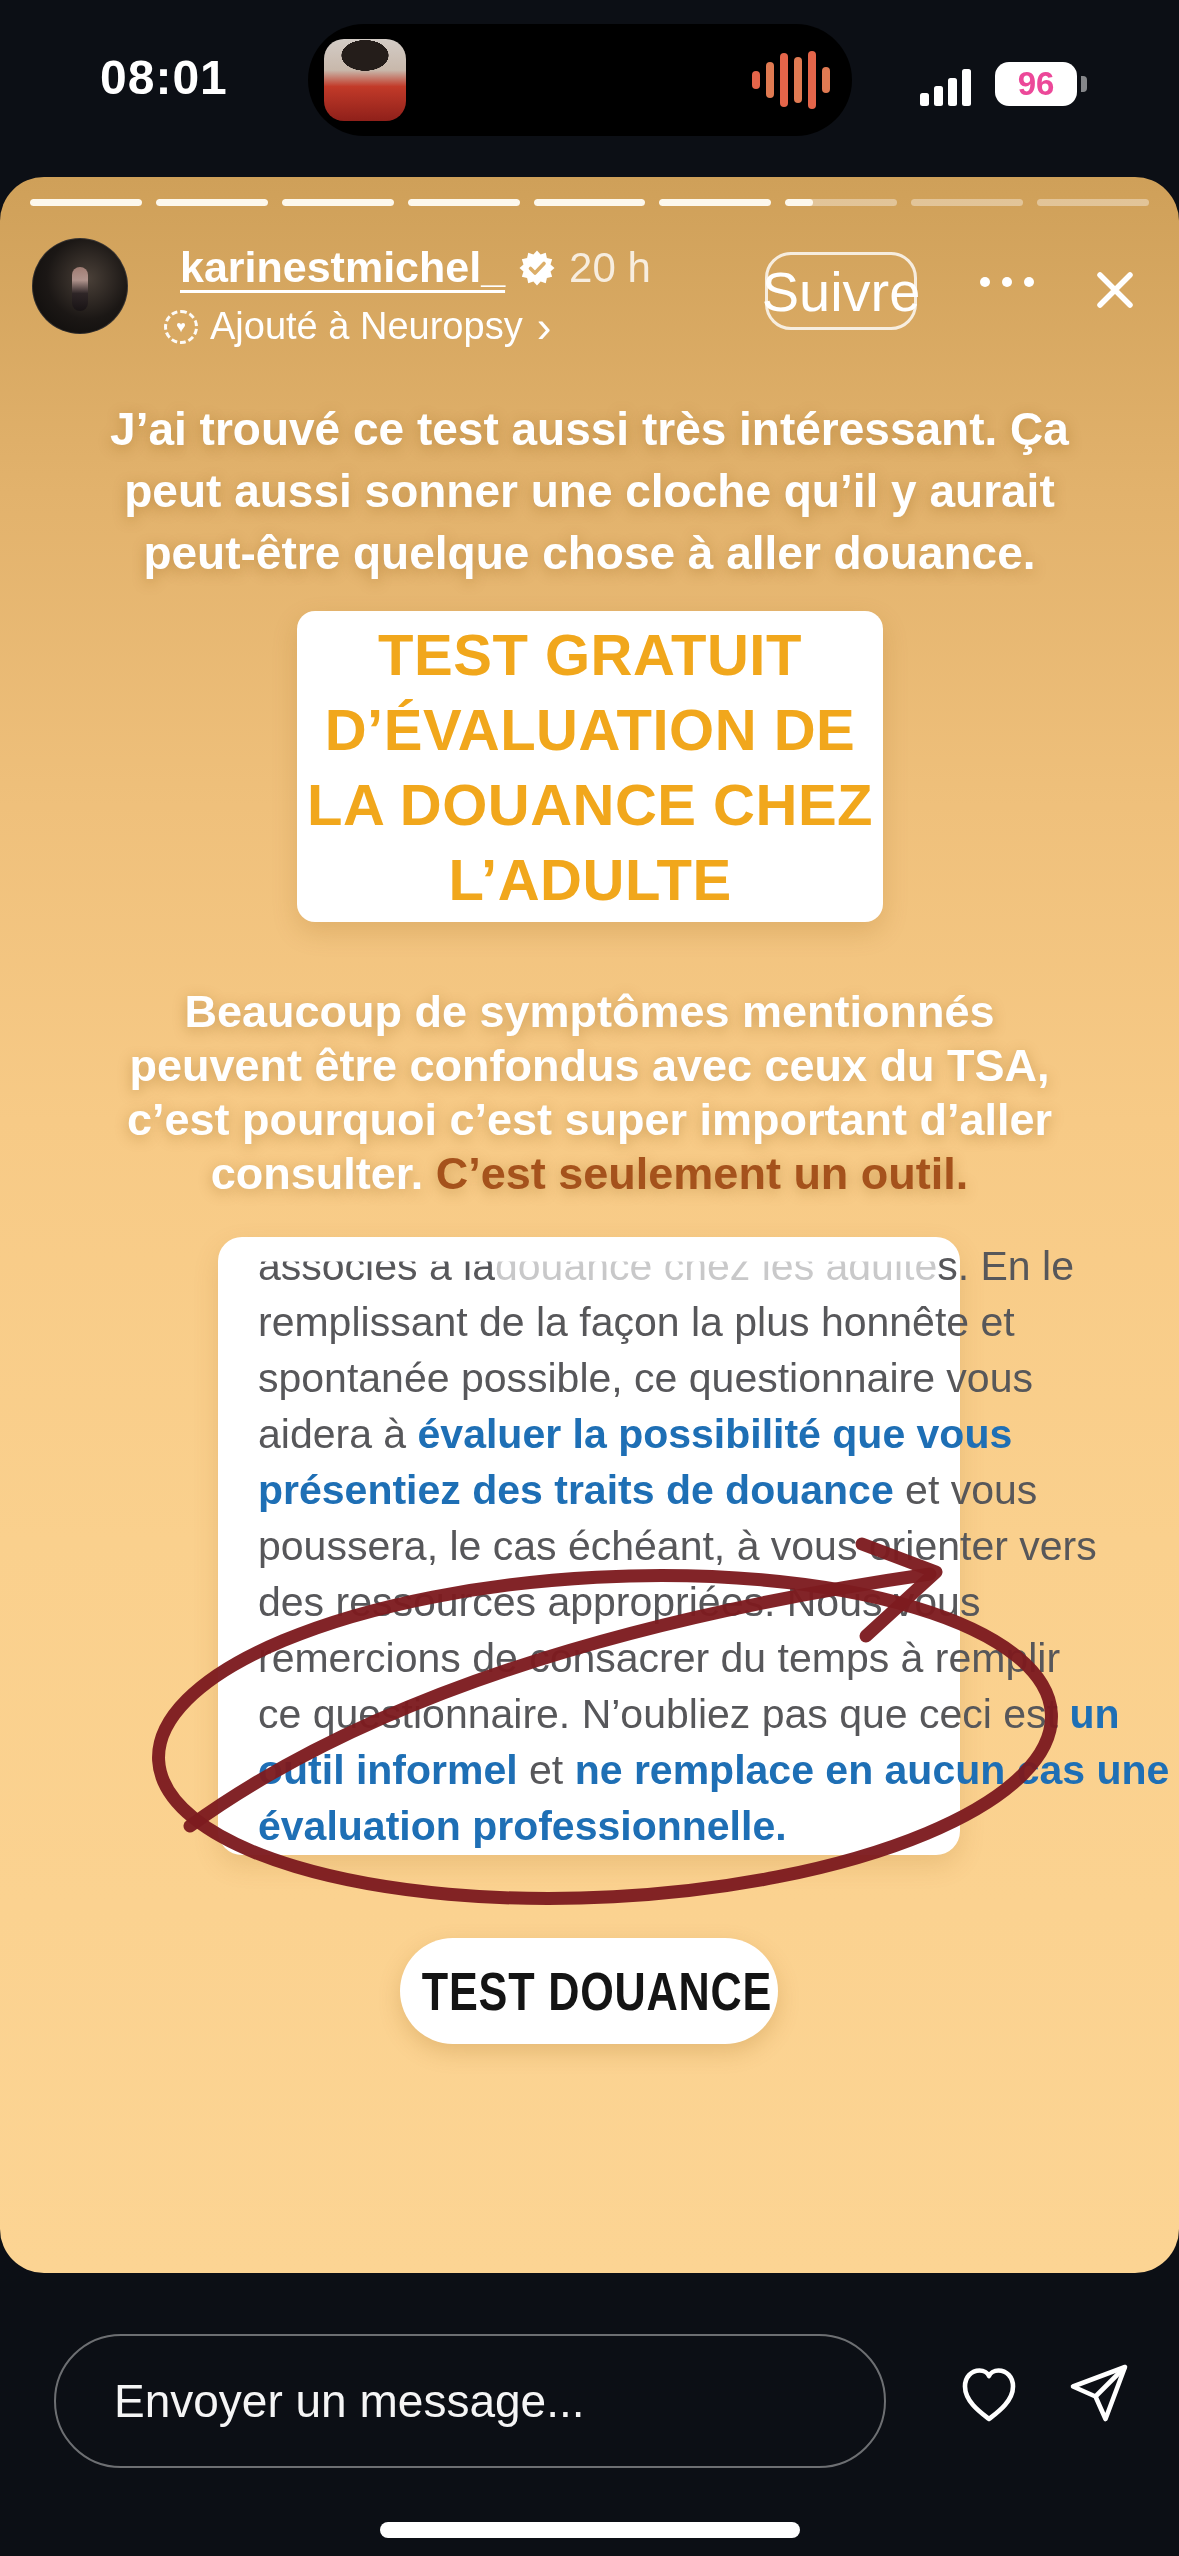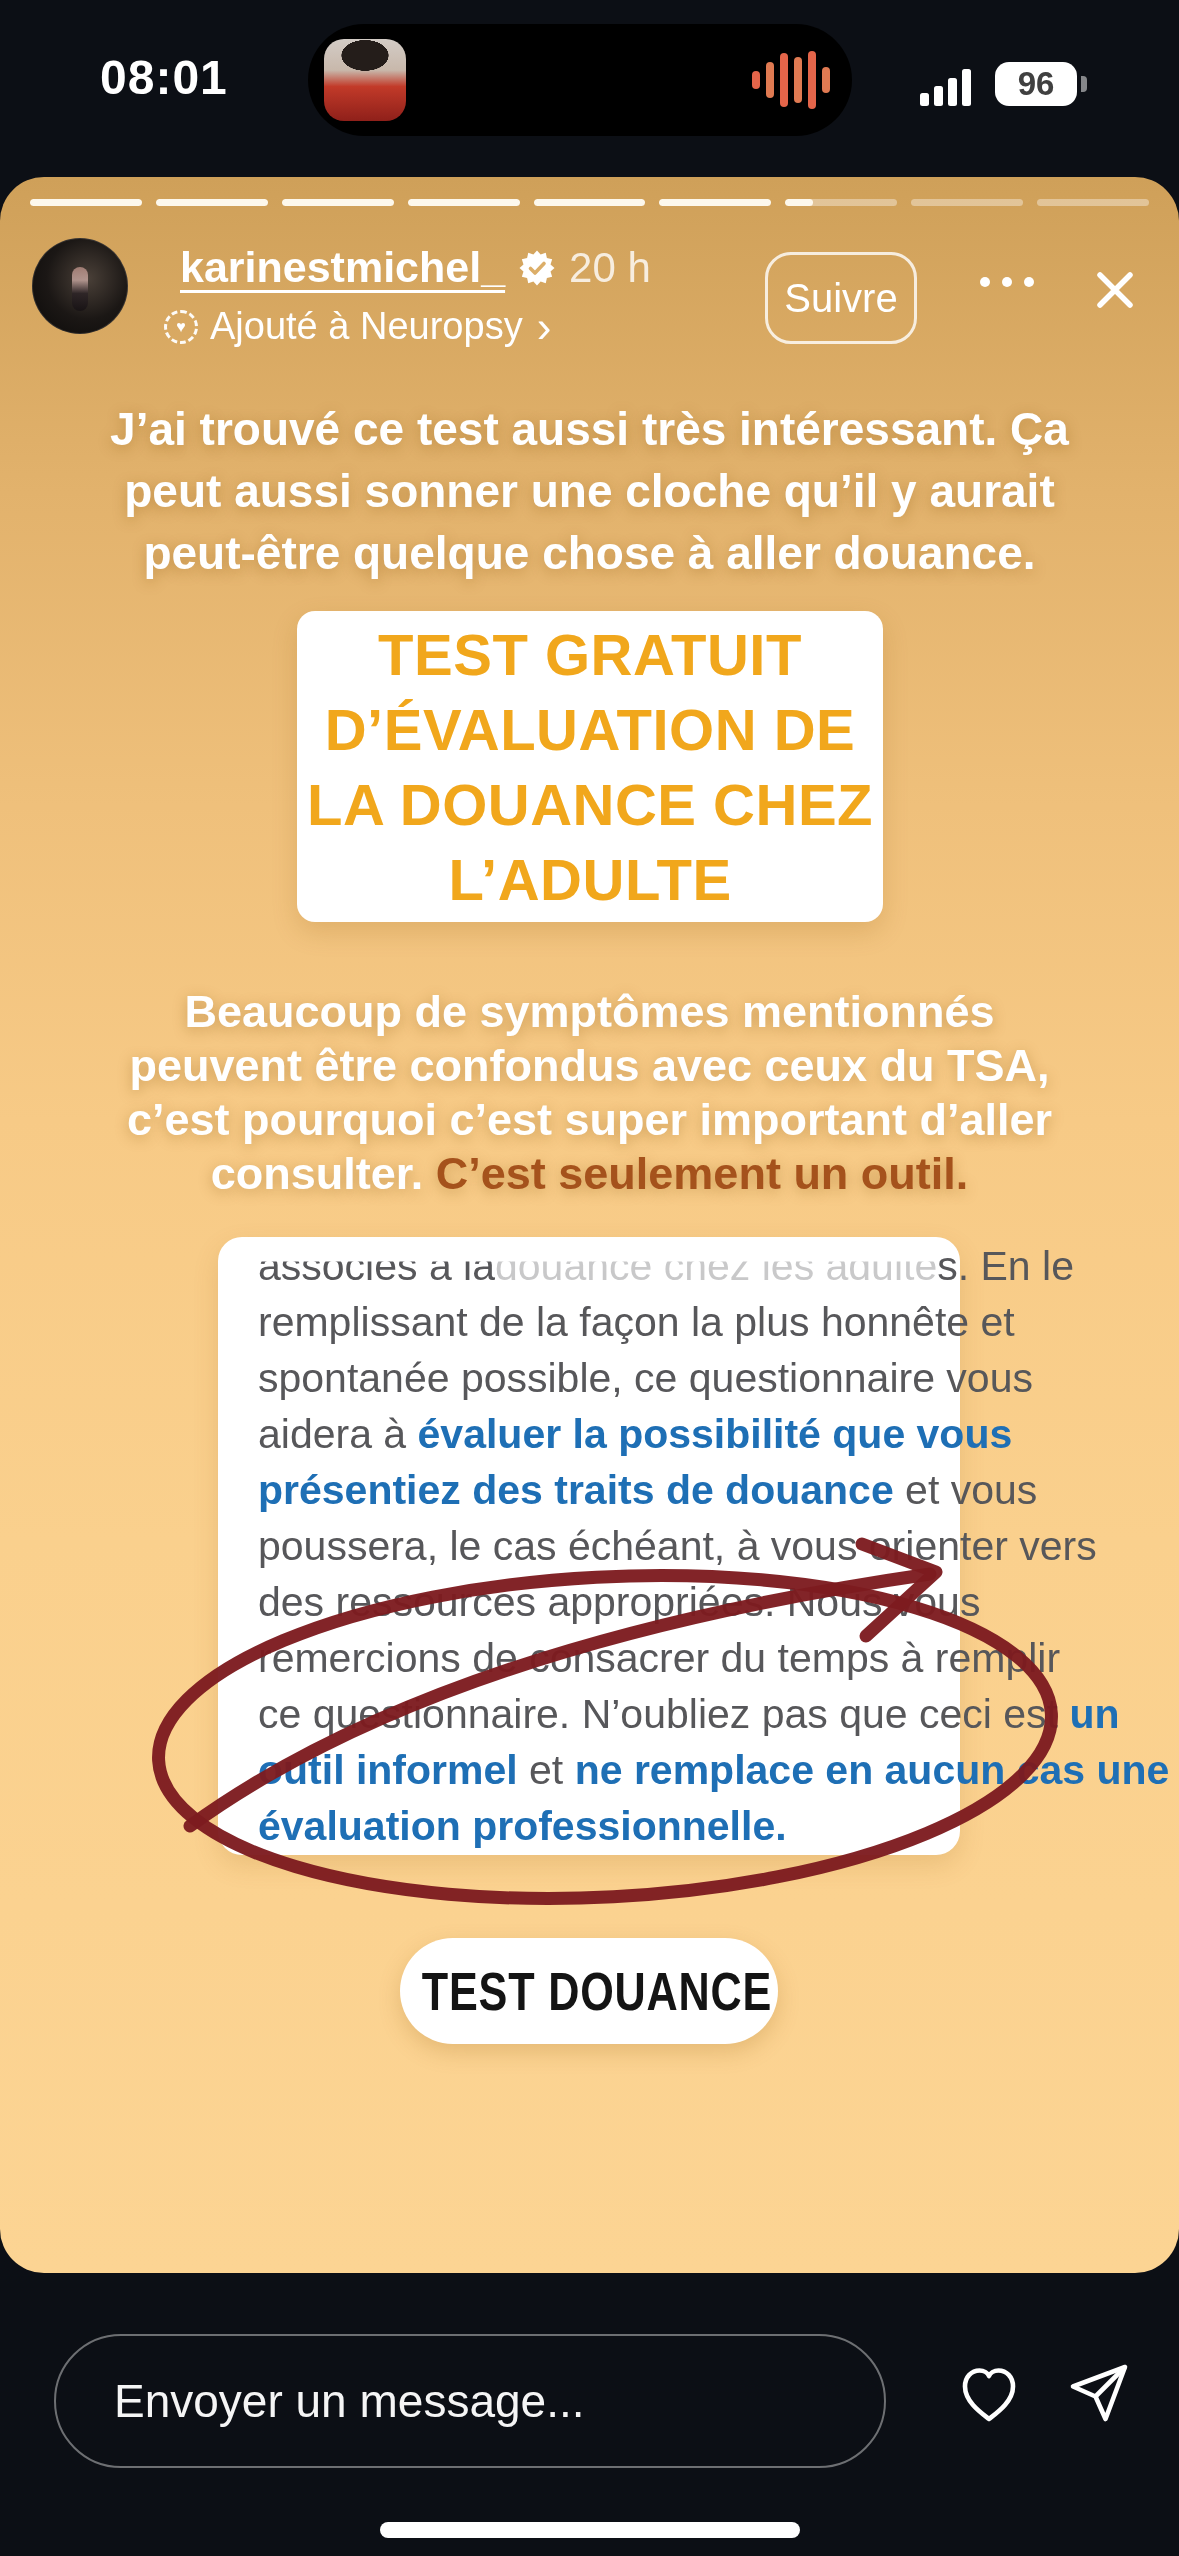--- a/index.html
+++ b/index.html
@@ -12,21 +12,21 @@
   .island{left:308px;top:24px;width:544px;height:112px;background:#000;border-radius:56px;}
   .island-thumb{left:16px;top:15px;width:82px;height:82px;border-radius:20px;overflow:hidden;
     background:
       radial-gradient(ellipse 46% 30% at 50% 20%, #241d1a 0%, #241d1a 62%, rgba(0,0,0,0) 63%),
       linear-gradient(180deg,#d3ccc6 0%,#c8b8ab 38%,#c23a29 58%,#8f201a 100%);}
   .wave{right:22px;top:30px;display:flex;align-items:center;gap:6px;height:52px;}
   .wave i{display:block;width:8px;border-radius:4px;}
   .signal{left:920px;top:66px;display:flex;align-items:flex-end;gap:5px;height:40px;}
   .signal i{display:block;width:9px;background:#fff;border-radius:2.5px;}
   .battery{left:995px;top:62px;width:82px;height:44px;background:#fff;border-radius:14px;
-           display:flex;align-items:center;justify-content:center;color:#404040;font-size:33px;font-weight:700;}
+           display:flex;align-items:center;justify-content:center;color:#ec4899;font-size:33px;font-weight:700;}
   .battery-nub{left:1081px;top:76px;width:6px;height:16px;background:rgba(255,255,255,.5);border-radius:0 4px 4px 0;}
 
   
   .story{left:0;top:177px;width:1179px;height:2096px;border-radius:44px;overflow:hidden;
     background:linear-gradient(180deg,#CFA059 0%,#E2B26C 15%,#EFC07B 30%,#F7CA86 45%,#FAD08D 65%,#FCD493 100%);}
   .progress{left:30px;top:22px;width:1119px;height:7px;display:flex;gap:14px;}
   .progress .seg{flex:1;height:7px;border-radius:4px;background:rgba(255,255,255,.38);overflow:hidden;}
   .progress .seg b{display:block;height:100%;background:#FDF8EC;border-radius:4px;}
 
   .avatar{left:32px;top:61px;width:96px;height:96px;border-radius:50%;
@@ -37,23 +37,23 @@
 
   .uname-row{left:180px;top:66px;display:flex;align-items:center;gap:14px;color:#fff;}
   .uname{font-size:43px;font-weight:700;text-decoration:underline;text-decoration-thickness:3px;text-underline-offset:8px;}
   .when{font-size:42px;color:rgba(255,255,255,.8);font-weight:400;}
   .added-row{left:164px;top:128px;display:flex;align-items:center;gap:12px;color:#fff;}
   .added-icon{width:34px;height:34px;border:3px dashed rgba(255,255,255,.95);border-radius:50%;
     display:flex;align-items:center;justify-content:center;font-size:16px;line-height:1;color:#fff;box-sizing:border-box;}
   .added-label{font-size:38px;font-weight:500;}
   .added-chevron{font-size:44px;line-height:32px;font-weight:400;padding-left:2px;}
 
-  .follow-btn{left:765px;top:75px;width:152px;height:92px;border:3px solid rgba(255,255,255,.8);
+  .follow-btn{left:765px;top:75px;width:152px;height:78px;border:3px solid rgba(255,255,255,.8);
     border-radius:26px;display:flex;align-items:center;justify-content:center;color:#fff;
-    font-size:40px;font-weight:500;box-sizing:border-box;background:transparent;}
+    font-size:56px;font-weight:500;box-sizing:border-box;background:transparent;}
   .more-btn{left:980px;top:100px;display:flex;gap:12px;}
   .more-btn i{width:10px;height:10px;border-radius:50%;background:#fff;display:block;}
   .close-btn{left:1086px;top:84px;width:58px;height:58px;}
 
   .stext{width:1179px;text-align:center;color:#fff;font-weight:700;
     text-shadow:0 3px 14px rgba(140,88,12,.38);}
   .stext .ln{display:block;}
   .text1{left:0;top:221px;font-size:46px;line-height:62px;}
   .text2{left:0;top:808px;font-size:45px;line-height:54px;}
   .accent{color:#A5521C;}

